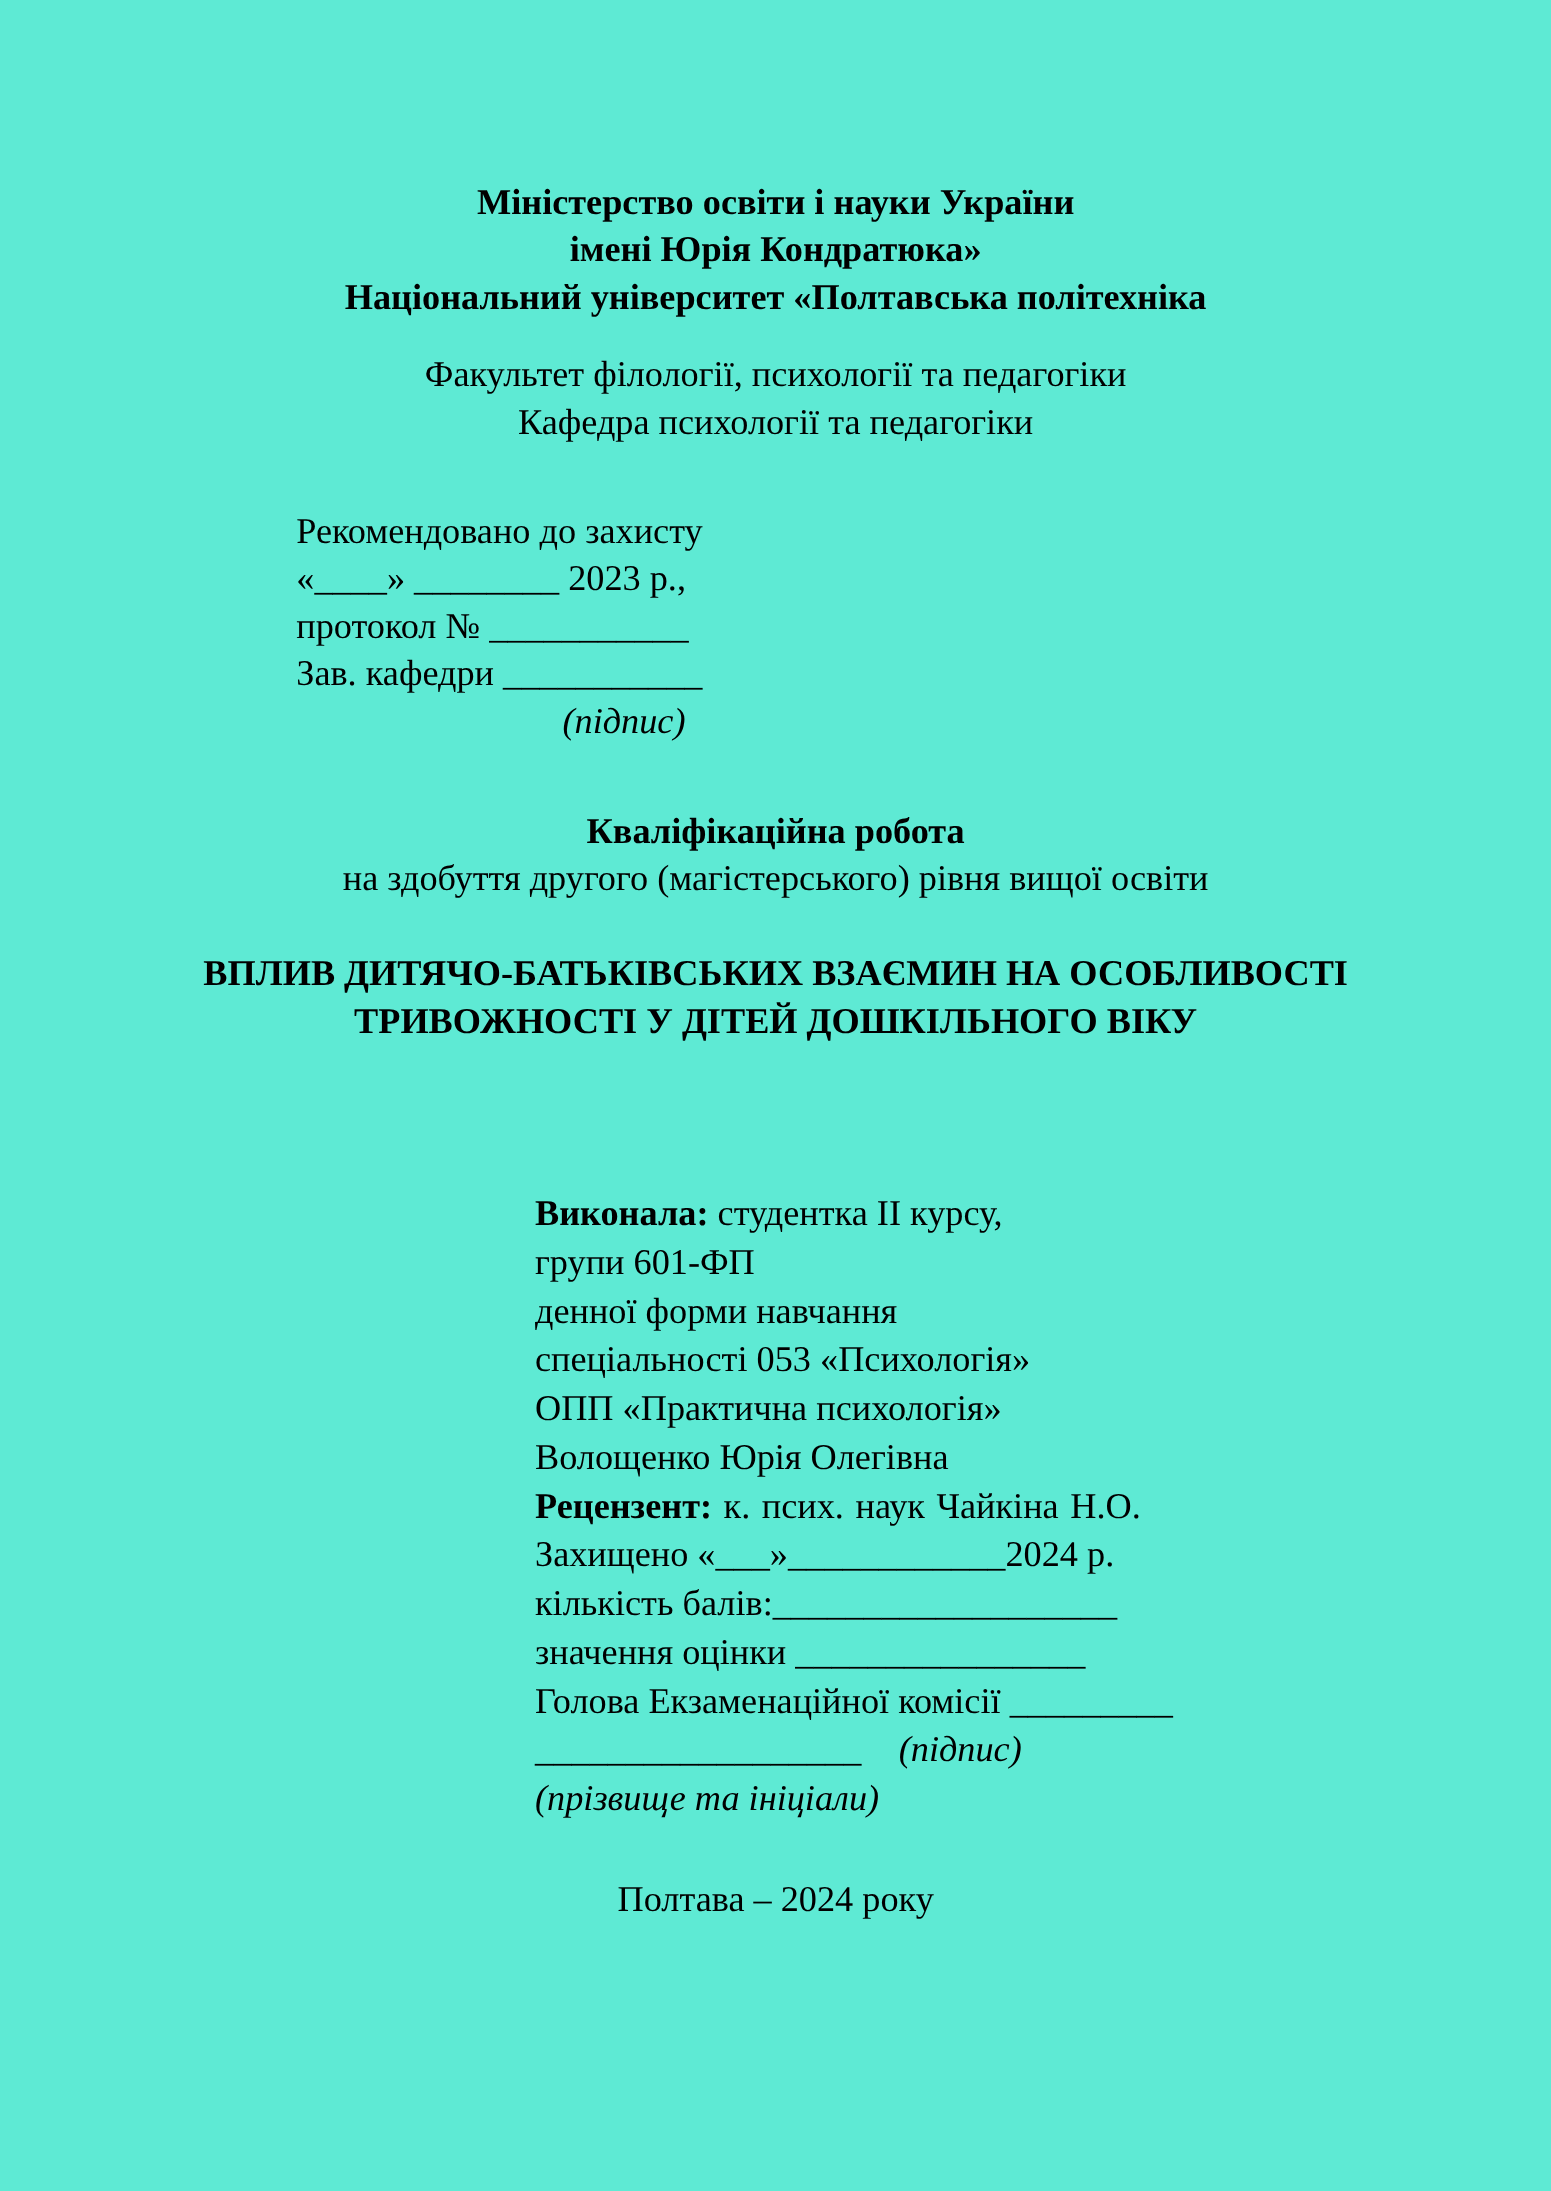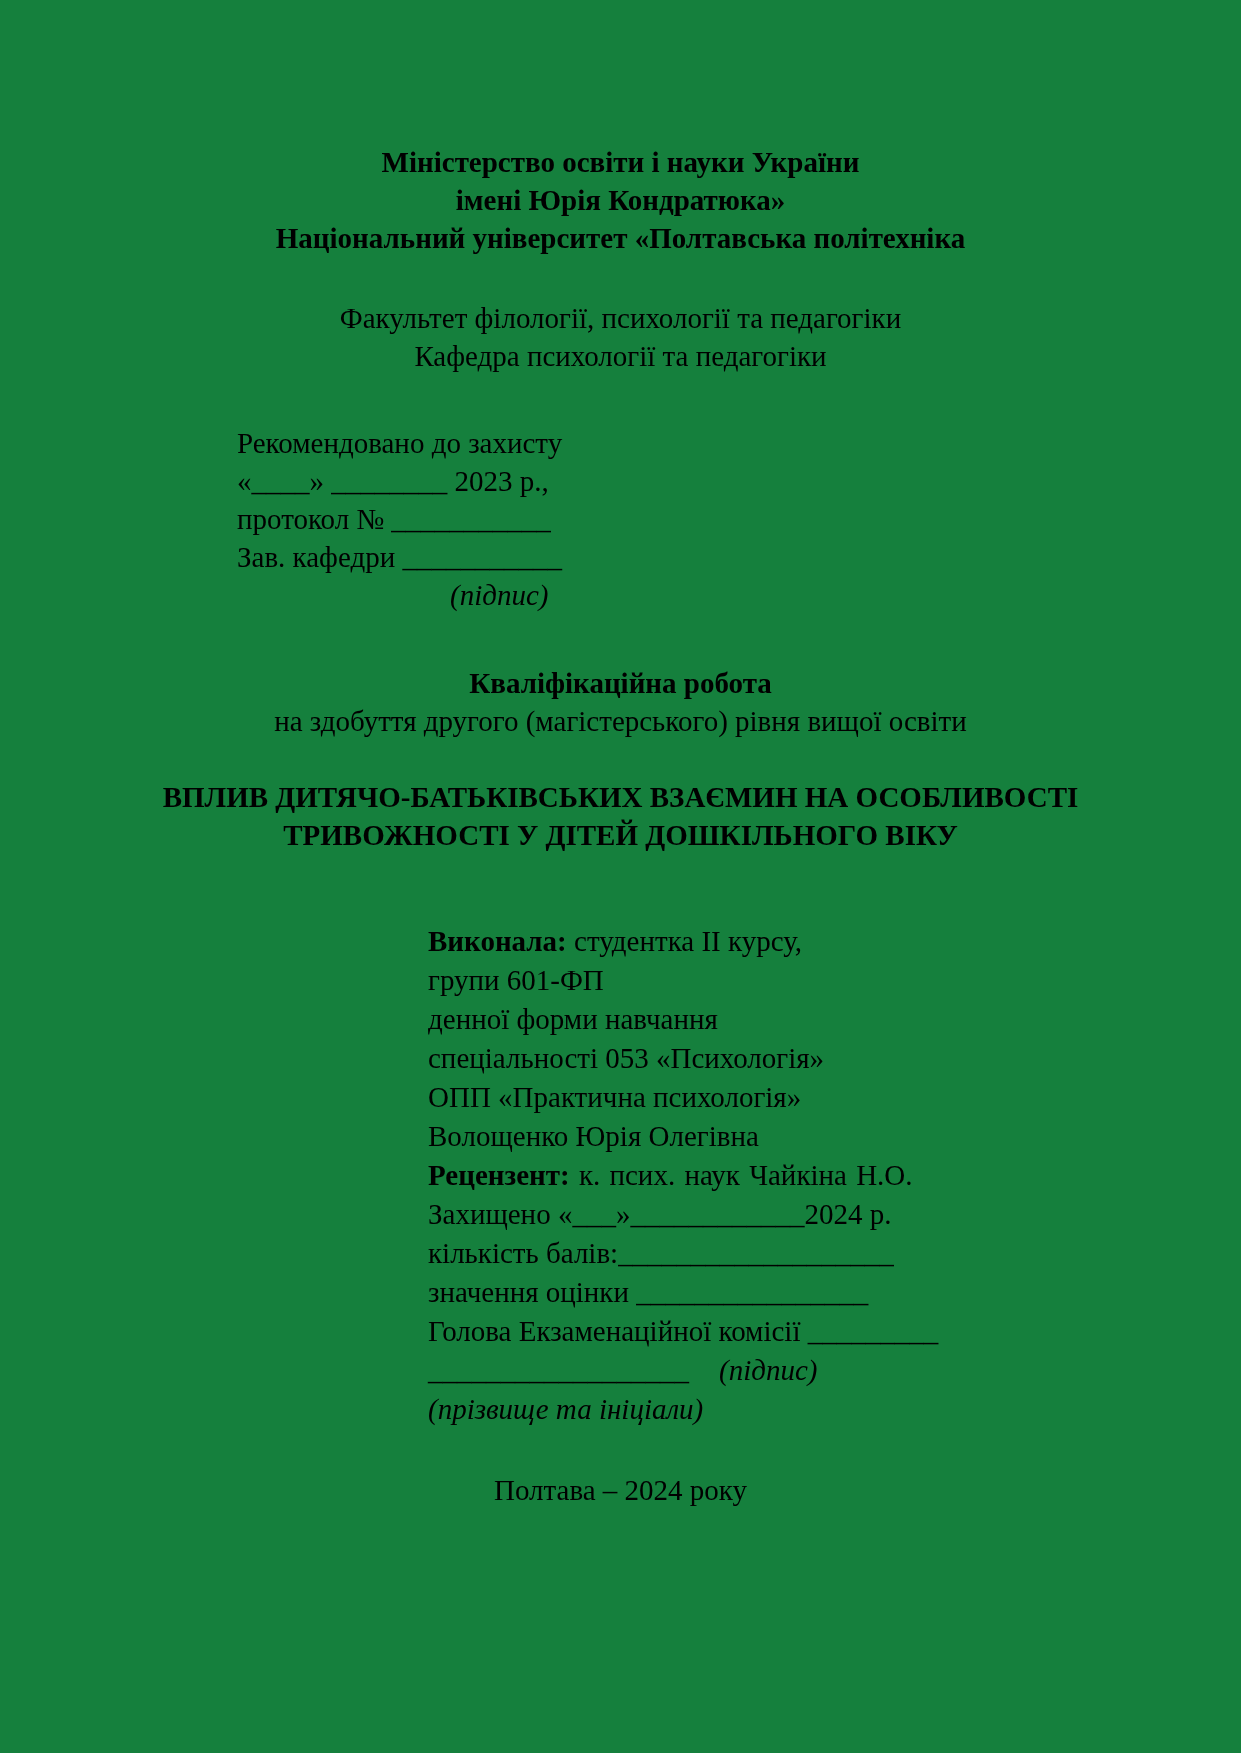--- a/index.html
+++ b/index.html
@@ -1,41 +1,41 @@
 <!DOCTYPE html>
 <html><head>
 <meta charset="utf-8">
 <style>
   html, body { margin: 0; padding: 0; background: #888; }
   .page {
     position: relative;
     width: 1241px;
     height: 1753px;
     margin: 0 auto;
-    background: #15803d;
+    background: #5eead4;
     color: #000000;
     font-family: "Liberation Serif", "DejaVu Serif", serif;
     font-size: 29px;
     line-height: 38px;
     overflow: hidden;
   }
   .center { text-align: center; }
   .bold { font-weight: bold; }
   .italic { font-style: italic; }
 
   .header-block { padding-top: 143px; }
-  .faculty-block { margin-top: 42px; }
+  .faculty-block { margin-top: 24px; }
 
   .recommendation-block { margin-top: 49px; margin-left: 237px; }
   .recommendation-block .sig-caption { margin-left: 213px; }
 
   .qualification-block { margin-top: 50px; }
   .title-block { margin-top: 38px; }
 
-  .details-block { margin-top: 68px; margin-left: 428px; line-height: 39px; }
+  .details-block { margin-top: 116px; margin-left: 428px; line-height: 39px; }
   .details-block .supervisor-line { word-spacing: 4px; }
   .details-block .reviewer-line { word-spacing: 2px; }
   .details-block .sig-caption-right { margin-left: 30px; font-style: italic; }
 
   .footer-block { margin-top: 42px; }
 </style>
 </head>
 <body>
 
 <div class="page">

